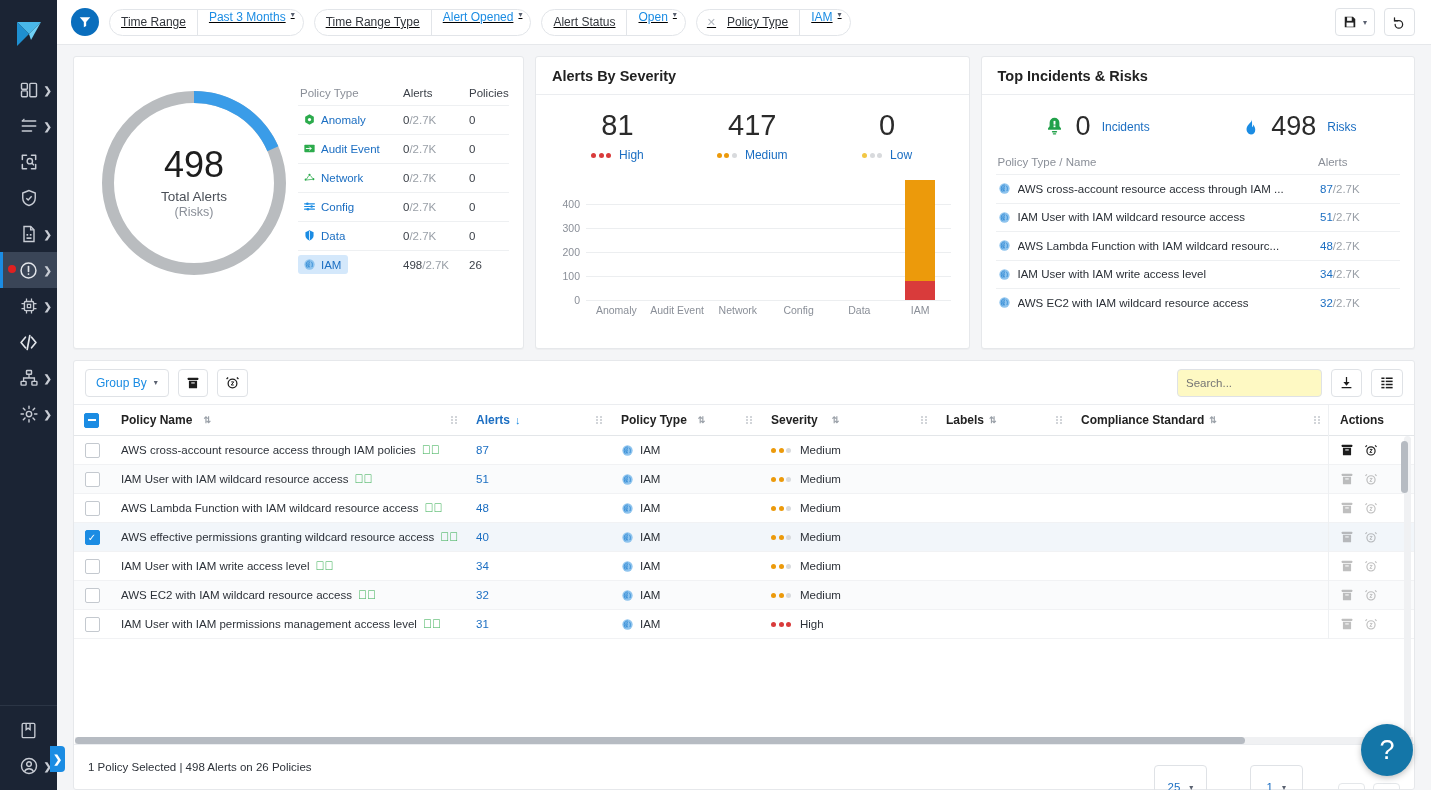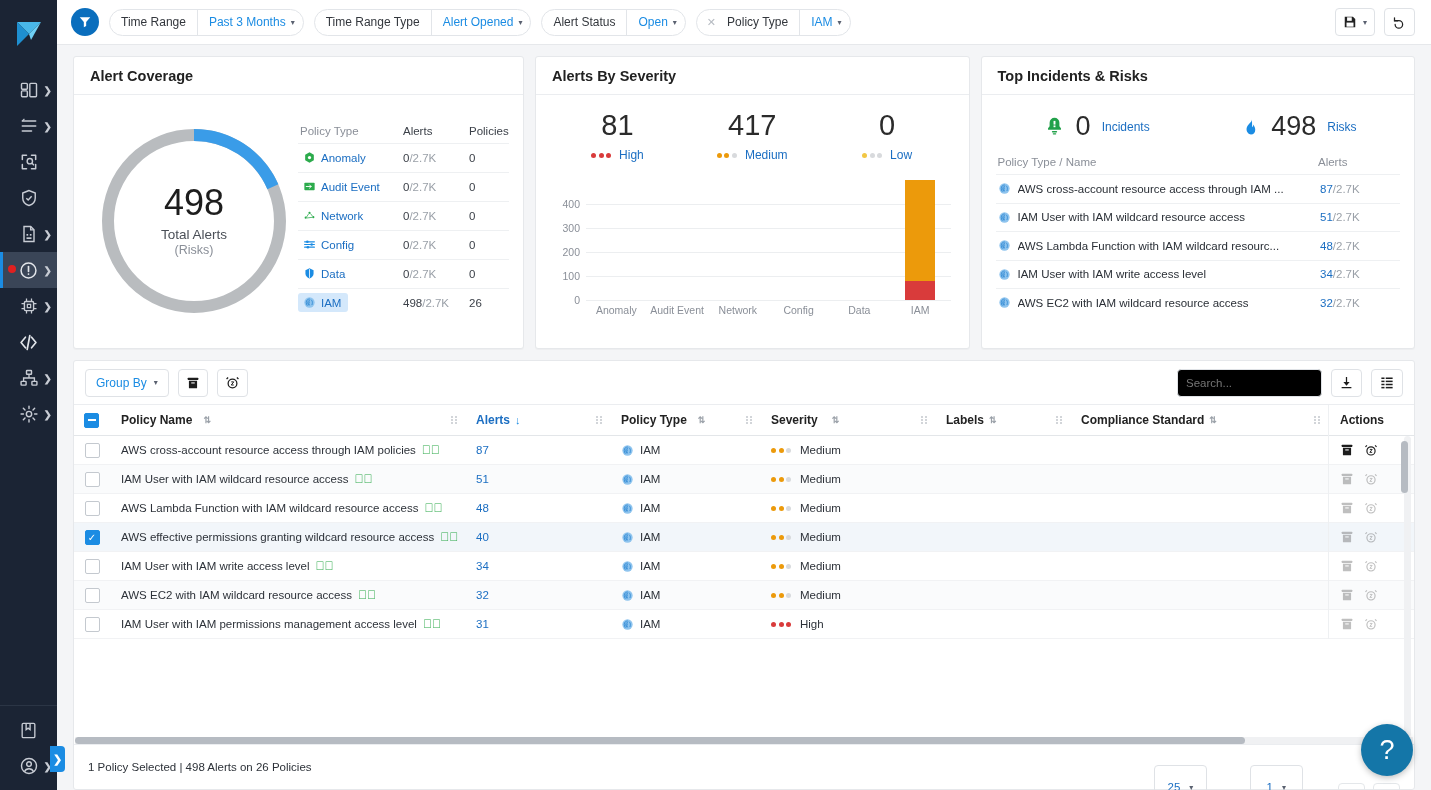--- a/index.html
+++ b/index.html
@@ -70,21 +70,21 @@
     display: flex; align-items: center; justify-content: center; flex: 0 0 28px; cursor: pointer;
   }
   .pill {
     height: 27px; border: 1px solid #e2e5e9; border-radius: 14px; background: #fff;
     display: flex; align-items: center; font-size: 12px; color: #33373d; overflow: hidden;
   }
   .pill .label { padding: 0 11px; white-space: nowrap; }
   .pill .x { padding-left: 10px; color: #b6bbc2; font-size: 11px; cursor: pointer; }
   .pill .value {
     padding: 0 8px 0 11px; color: #1b8ce3; border-left: 1px solid #e2e5e9;
-    display: flex; align-items: center; gap: 5px; height: 100%; cursor: pointer; white-space: nowrap;
+    display: flex; gap: 5px; height: 100%; cursor: pointer; white-space: nowrap;
   }
   .caret { font-size: 8px; color: #5a6170; }
   .filter-right { margin-left: auto; display: flex; align-items: center; gap: 9px; }
   .btn-sq {
     height: 28px; min-width: 28px; border: 1px solid #dfe2e6; border-radius: 4px; background: #fff;
     display: flex; align-items: center; justify-content: center; gap: 6px; padding: 0 7px; cursor: pointer;
   }
 
   
   .cards { display: flex; gap: 11px; padding: 11px 16px 0 16px; }
@@ -155,21 +155,21 @@
   
   .tablepanel { margin: 11px 16px 0 16px; background: #fff; border: 1px solid #e6e8eb;
                 border-radius: 3px; flex: 1; display: flex; flex-direction: column; min-height: 0; }
   .tbar { height: 44px; display: flex; align-items: center; padding: 0 11px; gap: 9px;
           border-bottom: 1px solid #ebedf0; }
   .groupby { height: 28px; border: 1px solid #dfe2e6; border-radius: 4px; background: #fff;
              padding: 0 10px; display: flex; align-items: center; gap: 7px; font-size: 12px;
              color: #1b8ce3; cursor: pointer; }
   .tbar-right { margin-left: auto; display: flex; align-items: center; gap: 9px; }
   .searchbox { height: 28px; width: 145px; border: 1px solid #dfe2e6; border-radius: 4px;
-               display: flex; align-items: center; padding: 0 8px; background: #000000; }
+               display: flex; align-items: center; padding: 0 8px; background: #fef9c3; }
   .searchbox input { border: none; outline: none; font-size: 11.5px; color: #7c828b; flex: 1;
                      font-family: "Liberation Sans", sans-serif; background: transparent; }
 
   .thead { display: flex; height: 31px; align-items: center; border-bottom: 1px solid #e3e6e9;
            font-size: 12px; font-weight: bold; color: #222; background: #fff; }
   .thead .cell { display: flex; align-items: center; height: 31px; position: relative;
                  padding-left: 11px; border-right: 1px solid transparent; }
   .grip { position: absolute; right: 6px; top: 9px; width: 7px; height: 13px;
           display: grid; grid-template-columns: 3px 3px; gap: 1px 1px; align-content: center; }
   .grip i { width: 2px; height: 2px; background: #c3c7cc; border-radius: 50%; display:block; }
@@ -356,21 +356,21 @@
 
   <div class="main">
 
 
     <div class="filterbar">
       <div class="funnel">
         <svg width="14" height="14" viewBox="0 0 24 24" fill="#fff">
           <path d="M3 4h18l-7 8v7l-4 2v-9z"></path>
         </svg>
       </div>
-      <div id="chip-list" style="display:flex;gap:10px;align-items:center;">
+      <div id="chip-list" style="display:flex;gap:10px;align-items:center;text-decoration:underline;">
           <div class="pill">
             <span class="label">Time Range</span>
             <span class="value">Past 3 Months<span class="caret">▾</span></span>
           </div>
           <div class="pill">
             <span class="label">Time Range Type</span>
             <span class="value">Alert Opened<span class="caret">▾</span></span>
           </div>
           <div class="pill">
             <span class="label">Alert Status</span>
@@ -396,21 +396,20 @@
             <path d="M4 9h7a6 6 0 1 1-6 6"></path>
               <path d="M4 4.5V9.5h5"></path>
           </svg>
         </div>
       </div>
     </div>
 
     <div class="cards">
 
       <div class="card">
-        <div class="card-hd">Alert Coverage</div>
         <div class="card-bd">
           <div class="cov-wrap">
             <div class="donut">
               <svg width="192" height="192" viewBox="0 0 192 192">
                 <circle cx="96" cy="96" r="86" fill="none" stroke="#b9bcbf" stroke-width="12"></circle>
                 <circle id="donut-arc" cx="96" cy="96" r="86" fill="none" stroke="#3a9ce8" stroke-width="12" transform="rotate(-90 96 96)" stroke-dasharray="99.66528160588419 540.3539364174444"></circle>
               </svg>
               <div class="ctr">
                 <div class="big">498</div>
                 <div class="sub">Total Alerts</div>

